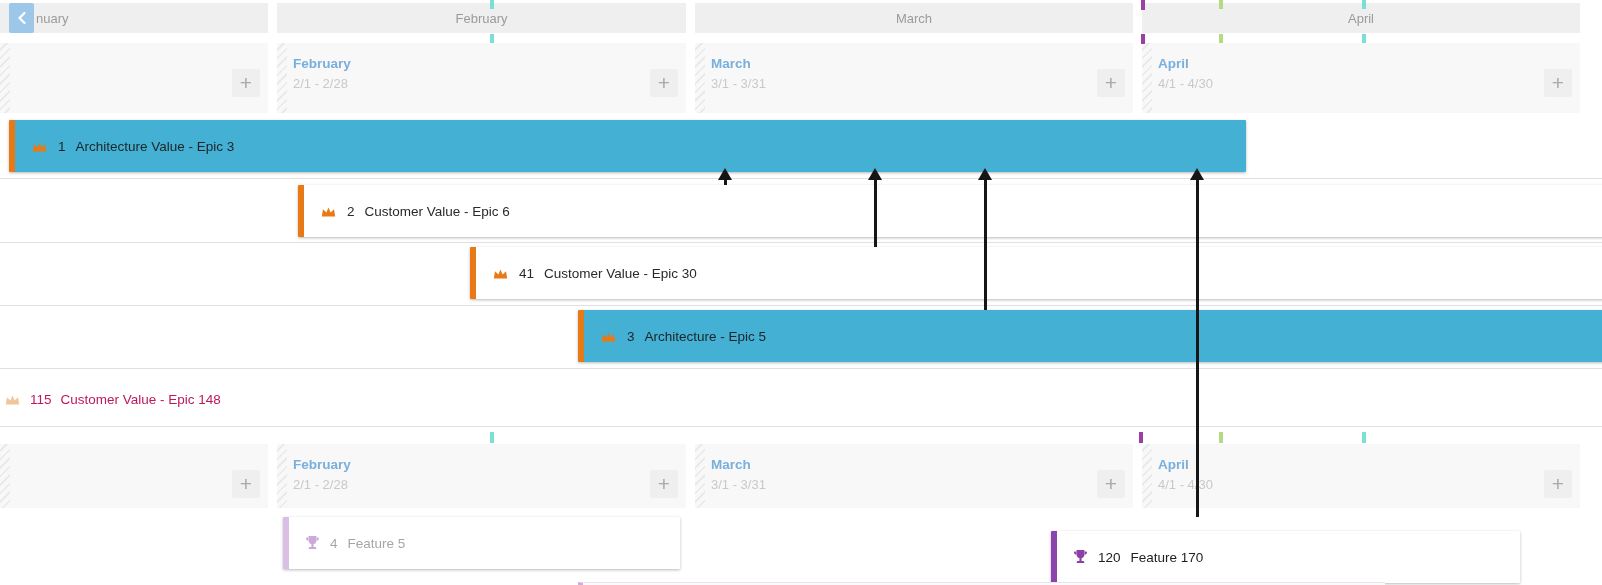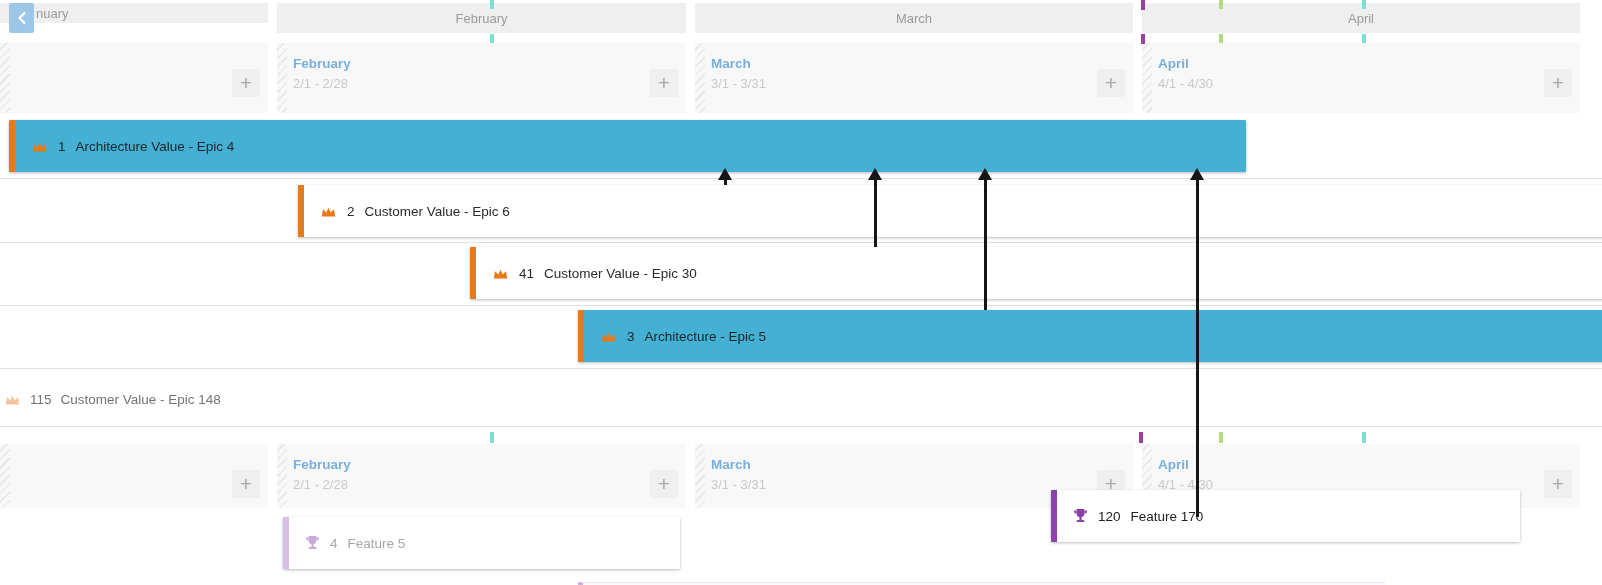--- a/index.html
+++ b/index.html
@@ -66,21 +66,21 @@
 </head>
 <body>
 
 <div id="canvas">
   <button id="back-btn" title="scroll timeline left">
     <svg width="12" height="14" viewBox="0 0 12 14">
       <polyline points="8.5,2 3.5,7 8.5,12" fill="none" stroke="#ffffff" stroke-width="2.2" stroke-linecap="round" stroke-linejoin="round"></polyline>
     </svg>
   </button>
 
-<div class="band-cell left" style="left: 0px; width: 268px; top: 3px; height: 20px;">
+<div class="band-cell left" style="left: 0px; width: 268px; top: 3px; height: 30px;">
       <span>nuary</span>
     </div>
     <div class="band-cell" style="left: 277px; width: 409px; top: 3px; height: 30px;">
       <span>February</span>
     </div>
     <div class="band-cell" style="left: 695px; width: 438px; top: 3px; height: 30px;">
       <span>March</span>
     </div>
     <div class="band-cell" style="left: 1142px; width: 438px; top: 3px; height: 30px;">
       <span>April</span>
@@ -127,37 +127,37 @@
       <div class="hatch"></div>
       <div class="hlabel">April</div>
       <div class="hrange">4/1 - 4/30</div>
       <button class="addbtn">+</button>
     </div>
     <div class="sep" style="top: 178px;"></div>
     <div class="sep" style="top: 242px;"></div>
     <div class="sep" style="top: 305px;"></div>
     <div class="sep" style="top: 368px;"></div>
     <div class="sep" style="top: 426px;"></div>
-    <div class="ghost-row" style="left: 4px; top: 373px; height: 52px; color: #737373;">
+    <div class="ghost-row" style="left: 4px; top: 373px; height: 52px; color: #be185d;">
       <span class="icn" style="display: inline-flex;">
         <svg width="17" height="15" viewBox="0 0 17 15">
           <path d="M1.8 12.6 L3 5.2 L6.4 8.4 L8.5 3.6 L10.6 8.4 L14 5.2 L15.2 12.6 Z" fill="#f2c49c"></path>
         </svg>
       </span>
       <span class="wid">115</span>
       <span class="wtitle">Customer Value - Epic 148</span>
     </div>
     <div class="bar" style="left: 9px; width: 1237px; top: 120px; height: 52px; background: rgb(68, 176, 211); color: rgb(29, 36, 40); border-left: 6px solid rgb(232, 121, 23);">
       <span class="icn" style="display: inline-flex;">
         <svg width="17" height="15" viewBox="0 0 17 15">
           <path d="M1.8 12.6 L3 5.2 L6.4 8.4 L8.5 3.6 L10.6 8.4 L14 5.2 L15.2 12.6 Z" fill="#e87917"></path>
         </svg>
       </span>
       <span class="wid">1</span>
-      <span class="wtitle">Architecture Value - Epic 4</span>
+      <span class="wtitle">Architecture Value - Epic 3</span>
     </div>
     <div class="bar" style="left: 298px; width: 1310px; top: 185px; height: 52px; background: rgb(255, 255, 255); color: rgb(42, 42, 42); border-left: 6px solid rgb(232, 121, 23);">
       <span class="icn" style="display: inline-flex;">
         <svg width="17" height="15" viewBox="0 0 17 15">
           <path d="M1.8 12.6 L3 5.2 L6.4 8.4 L8.5 3.6 L10.6 8.4 L14 5.2 L15.2 12.6 Z" fill="#e87917"></path>
         </svg>
       </span>
       <span class="wid">2</span>
       <span class="wtitle">Customer Value - Epic 6</span>
     </div>
@@ -184,21 +184,21 @@
         <svg width="15" height="16" viewBox="0 0 15 16">
           <path d="M3.6 1 h7.8 v4.2 a3.9 3.9 0 0 1 -7.8 0 Z" fill="#cbaad9"></path>
           <path d="M2.2 2.4 h1.2 v3.4 c-1.4 -0.3 -2.4 -1.5 -2.4 -2.4 c0 -0.7 0.5 -1 1.2 -1 Z M12.8 2.4 h-1.2 v3.4 c1.4 -0.3 2.4 -1.5 2.4 -2.4 c0 -0.7 -0.5 -1 -1.2 -1 Z" fill="#cbaad9"></path>
           <rect x="6.4" y="9" width="2.2" height="3" fill="#cbaad9"></rect>
           <path d="M4.2 12 h6.6 l0.7 2 h-8 Z" fill="#cbaad9"></path>
         </svg>
       </span>
       <span class="wid">4</span>
       <span class="wtitle">Feature 5</span>
     </div>
-    <div class="bar" style="left: 1051px; width: 469px; top: 490px; height: 52px; background: rgb(255, 255, 255); color: rgb(34, 34, 34); border-left: 6px solid rgb(139, 68, 173);">
+    <div class="bar" style="left: 1051px; width: 469px; top: 531px; height: 52px; background: rgb(255, 255, 255); color: rgb(34, 34, 34); border-left: 6px solid rgb(139, 68, 173);">
       <span class="icn" style="display: inline-flex;">
         <svg width="15" height="16" viewBox="0 0 15 16">
           <path d="M3.6 1 h7.8 v4.2 a3.9 3.9 0 0 1 -7.8 0 Z" fill="#8b3fa8"></path>
           <path d="M2.2 2.4 h1.2 v3.4 c-1.4 -0.3 -2.4 -1.5 -2.4 -2.4 c0 -0.7 0.5 -1 1.2 -1 Z M12.8 2.4 h-1.2 v3.4 c1.4 -0.3 2.4 -1.5 2.4 -2.4 c0 -0.7 -0.5 -1 -1.2 -1 Z" fill="#8b3fa8"></path>
           <rect x="6.4" y="9" width="2.2" height="3" fill="#8b3fa8"></rect>
           <path d="M4.2 12 h6.6 l0.7 2 h-8 Z" fill="#8b3fa8"></path>
         </svg>
       </span>
       <span class="wid">120</span>
       <span class="wtitle">Feature 170</span>

